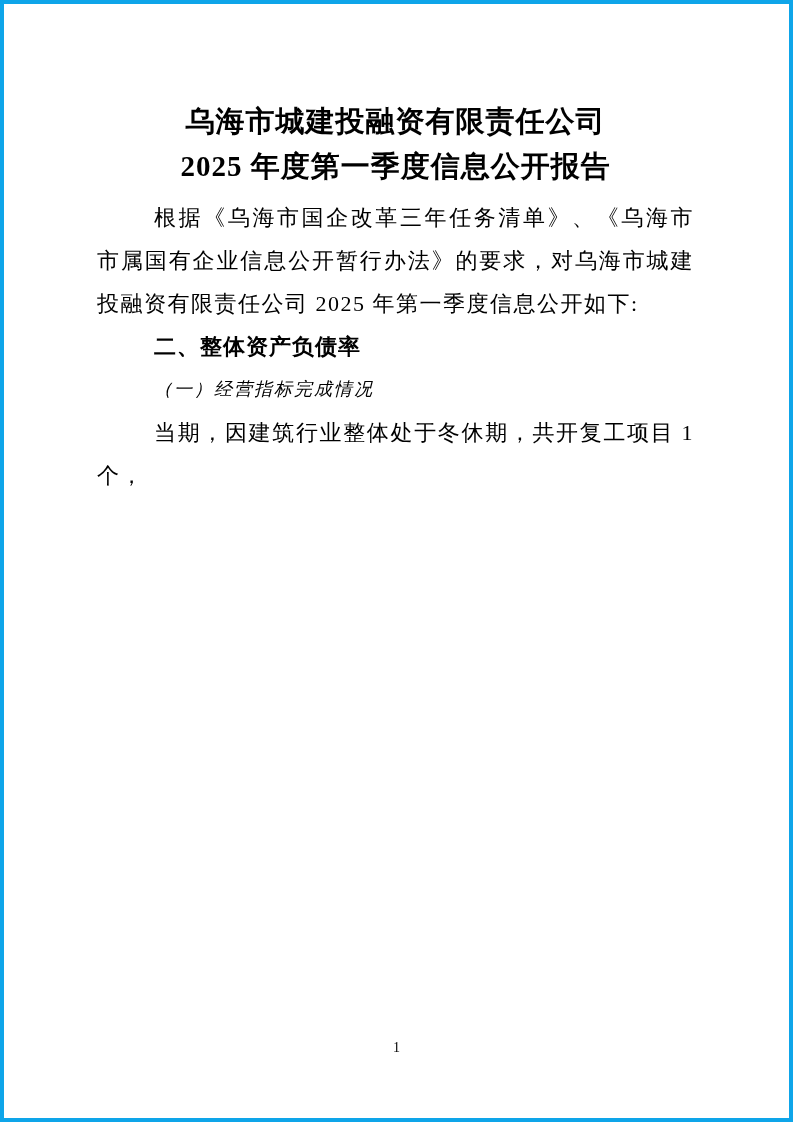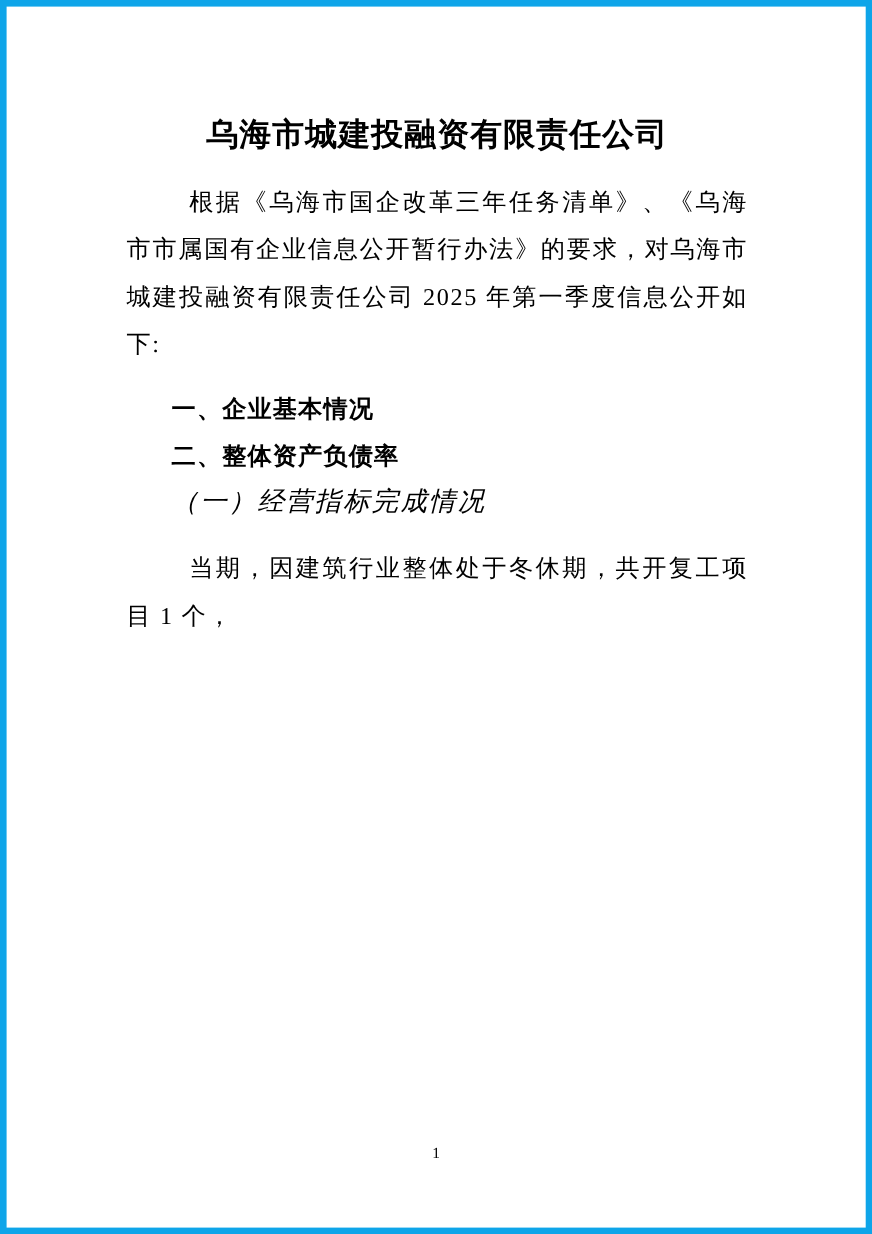--- a/index.html
+++ b/index.html
@@ -6,21 +6,21 @@
     margin: 0;
     padding: 0;
     background: #ffffff;
   }
   .page {
     position: relative;
     width: 793px;
     height: 1122px;
     background: #ffffff;
     box-sizing: border-box;
-    border: 6px solid #0ea5e9;
+    border: 4px solid #0ea5e9;
     overflow: hidden;
     color: #000000;
   }
   .content {
     position: absolute;
     left: 93px;
     top: 95px;
     width: 597px;
   }
   .title-block {
@@ -32,42 +32,42 @@
     font-size: 29px;
     line-height: 45px;
     text-align: center;
     letter-spacing: 1px;
     white-space: nowrap;
   }
   .para {
     font-family: "Liberation Serif", "DejaVu Serif", serif;
     font-size: 22px;
     line-height: 43px;
-    margin: 16px;
+    margin: 0;
     text-indent: 57px;
     text-align: justify;
     text-justify: inter-character;
     letter-spacing: 1.5px;
     word-break: break-all;
   }
   .h-black {
     font-family: "Liberation Sans", "DejaVu Sans", sans-serif;
     font-weight: 700;
     font-size: 22px;
     line-height: 43px;
     margin: 0;
     text-indent: 57px;
     letter-spacing: 1px;
     white-space: nowrap;
   }
   .h-kai {
-    font-family: Liberation Serif, serif;
+    font-family: Liberation Sans, sans-serif;
     font-style: italic;
     font-weight: 400;
-    font-size: 24px;
+    font-size: 18px;
     line-height: 43px;
     margin: 0;
     text-indent: 57px;
     letter-spacing: 2px;
     white-space: nowrap;
   }
   .pageno {
     position: absolute;
     left: 0;
     right: 0;
@@ -79,25 +79,25 @@
   }
 </style>
 </head>
 <body>
 
 <div class="page">
   <div class="content">
 
     <div class="title-block">
       <div class="title-line">乌海市城建投融资有限责任公司</div>
+      <div class="title-line">2025 年度第一季度信息公开报告</div>
     </div>
 
     <p class="para">根据《乌海市国企改革三年任务清单》、《乌海市市属国有企业信息公开暂行办法》的要求，对乌海市城建投融资有限责任公司 2025 年第一季度信息公开如下:</p>
 
-    <h2 class="h-black">一、企业基本情况</h2>
 
 
     <h2 class="h-black">二、整体资产负债率</h2>
 
 
 
     <h3 class="h-kai">（一）经营指标完成情况</h3>
 
     <p class="para">当期，因建筑行业整体处于冬休期，共开复工项目 1 个，</p>
 

